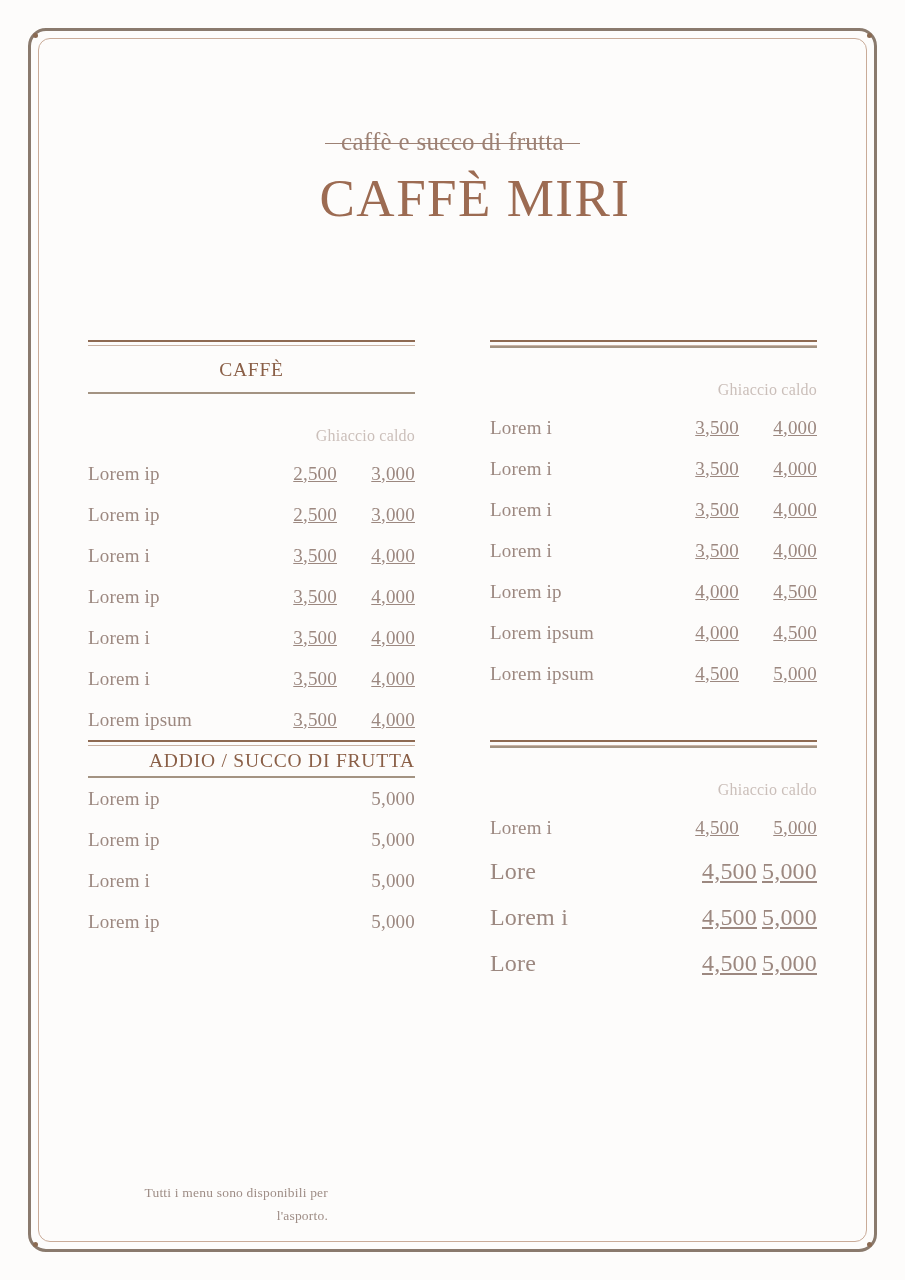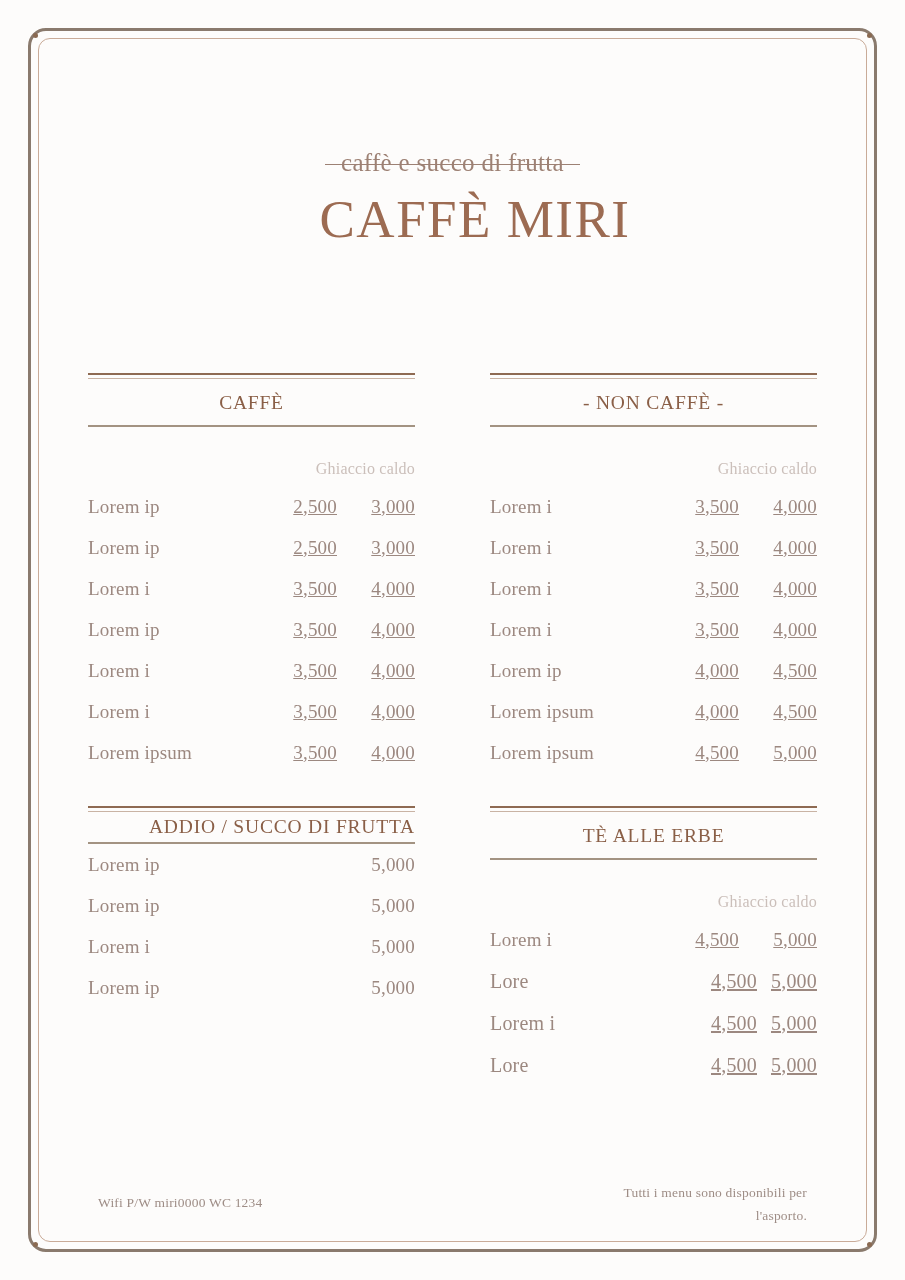--- a/index.html
+++ b/index.html
@@ -49,21 +49,21 @@
   .corner-dot.tl { left: 33px;  top: 33px; }
   .corner-dot.tr { right: 33px; top: 33px; }
   .corner-dot.bl { left: 33px;  bottom: 33px; }
   .corner-dot.br { right: 33px; bottom: 33px; }
 
   
   .header {
     position: absolute;
     left: 0;
     right: 0;
-    top: 148px;
+    top: 127px;
     text-align: center;
   }
   .subtitle {
     font-size: 25px;
     color: #9d8174;
     letter-spacing: 0.3px;
     display: inline-block;
     position: relative;
     padding: 0 8px;
     line-height: 1.2;
@@ -93,21 +93,20 @@
     left: 88px;
     right: 88px;
     top: 340px;
   }
   .col-row {
     display: flex;
     justify-content: space-between;
   }
   .column {
     width: 327px;
-    margin-top: 33px;
   }
 
   .section { margin-bottom: 0; }
 
   
   .rule-top {
     height: 6px;
     position: relative;
   }
   .rule-top::before {
@@ -174,21 +173,21 @@
     white-space: nowrap;
   }
   
   .two-col .price { width: 62px; text-decoration: underline; }
   .two-col .price + .price { margin-left: 16px; }
   
   .one-col .price { width: 62px; }
   
   .tight .price { width: 58px; }
   .tight .price + .price { margin-left: 2px; }
-  .tight { font-size: 20px; }
+  .tight { font-size: 24px; }
 
   
   .footer {
     position: absolute;
     left: 98px;
     right: 98px;
     bottom: 52px;
     display: flex;
     justify-content: space-between;
     align-items: flex-start;
@@ -277,21 +276,20 @@
                   <span class="price">3,500</span>
                   <span class="price">4,000</span>
                 </span>
               </div>
             </div>
           </div>
         </div>
       <div class="column">
           <div class="section">
             <div class="rule-top"></div>
-            <div class="section-title">- NON CAFFÈ -</div>
             <div class="rule-bottom"></div>
             <div class="kind-row">Ghiaccio caldo</div>
             <div class="items">
               <div class="item">
                 <span class="name">Lorem i</span>
                 <span class="prices two-col">
                   <span class="price">3,500</span>
                   <span class="price">4,000</span>
                 </span>
               </div>
@@ -371,21 +369,20 @@
                 <span class="prices one-col">
                   <span class="price">5,000</span>
                 </span>
               </div>
             </div>
           </div>
         </div>
       <div class="column">
           <div class="section">
             <div class="rule-top"></div>
-            <div class="section-title">TÈ ALLE ERBE</div>
             <div class="rule-bottom"></div>
             <div class="kind-row">Ghiaccio caldo</div>
             <div class="items">
               <div class="item">
                 <span class="name">Lorem i</span>
                 <span class="prices two-col">
                   <span class="price">4,500</span>
                   <span class="price">5,000</span>
                 </span>
               </div>
@@ -410,17 +407,16 @@
                   <span class="price">5,000</span>
                 </span>
               </div>
             </div>
           </div>
         </div>
     </div>
   </div>
 
   <div class="footer">
-    <div class="wifi">Wifi P/W miri0000 WC 1234</div>
     <div class="note">Tutti i menu sono disponibili per l'asporto.</div>
   </div>
 
 </div>
 
 </body></html>

